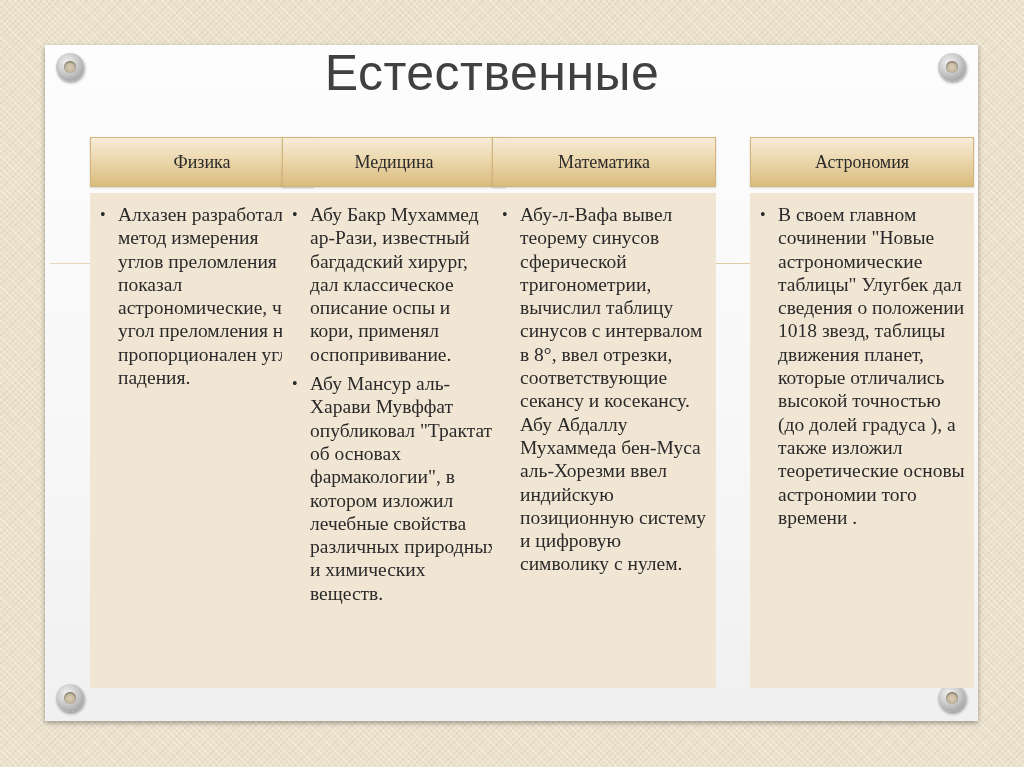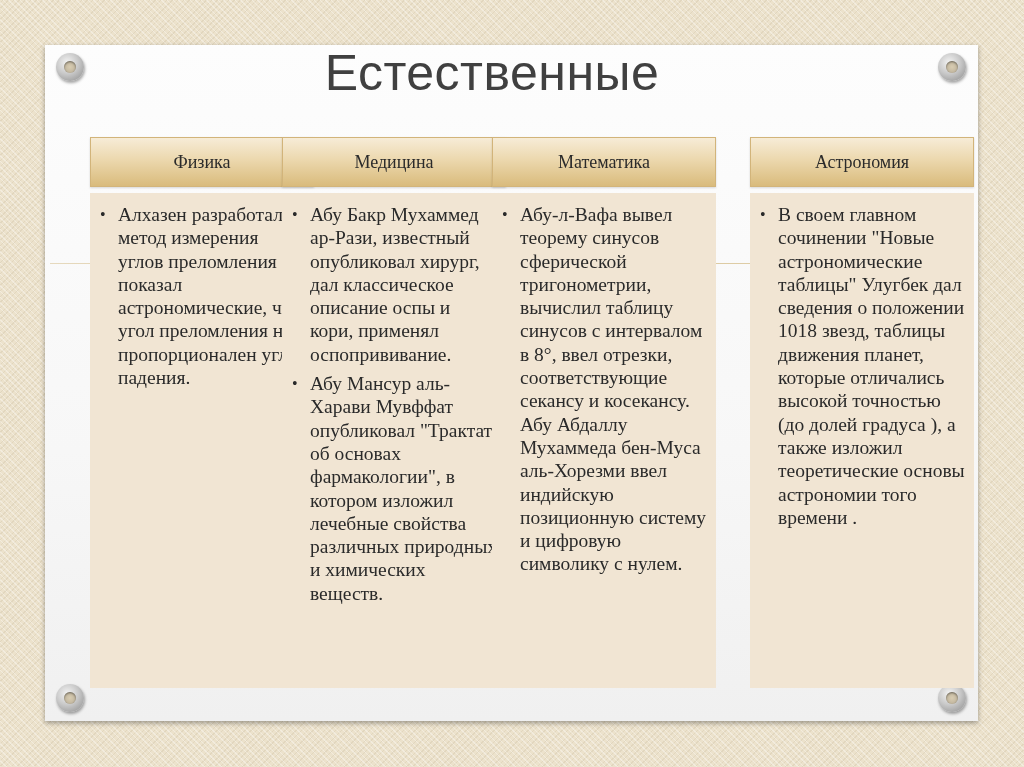--- a/index.html
+++ b/index.html
@@ -86,21 +86,21 @@
     <ul>
       <li><span class="bullet">•</span><span>Алхазен разработал метод измерения углов преломления и показал астрономические, что угол преломления не пропорционален углу падения.</span></li>
     </ul>
   </div>
 </div>
 
 <div class="col" style="left:282px;">
   <div class="col-head">Медицина</div>
   <div class="col-body">
     <ul>
-      <li style="margin-bottom:6px;"><span class="bullet">•</span><span>Абу Бакр Мухаммед ар-Рази, известный опубликовал хирург, дал классическое описание оспы и кори, применял оспопрививание.</span></li>
+      <li style="margin-bottom:6px;"><span class="bullet">•</span><span>Абу Бакр Мухаммед ар-Рази, известный багдадский хирург, дал классическое описание оспы и кори, применял оспопрививание.</span></li>
       <li><span class="bullet">•</span><span>Абу Мансур аль-Харави Мувффат опубликовал "Трактат об основах фармакологии", в котором изложил лечебные свойства различных природных и химических веществ.</span></li>
     </ul>
   </div>
 </div>
 
 <div class="col" style="left:492px;">
   <div class="col-head">Математика</div>
   <div class="col-body">
     <ul>
       <li><span class="bullet">•</span><span>Абу-л-Вафа вывел теорему синусов сферической тригонометрии, вычислил таблицу синусов с интервалом в 8°, ввел отрезки, соответствующие секансу и косекансу. Абу Абдаллу Мухаммеда бен-Муса аль-Хорезми ввел индийскую позиционную систему и цифровую символику с нулем.</span></li>

